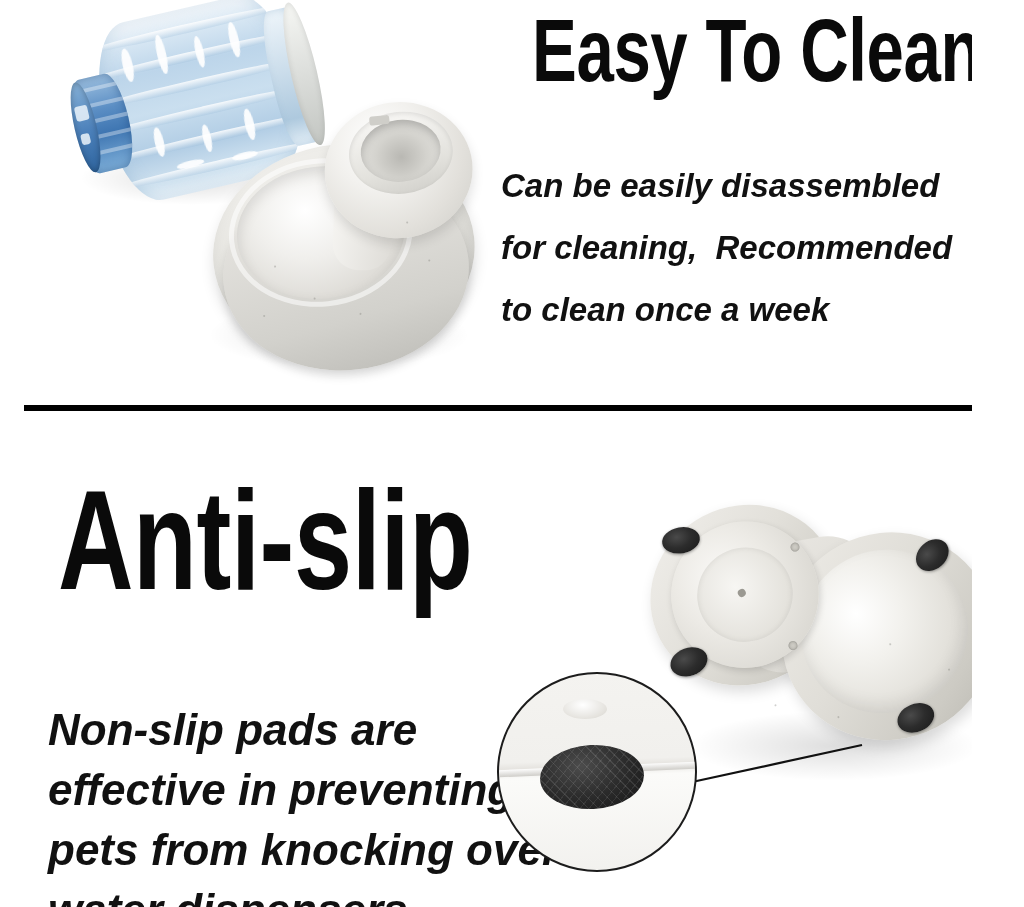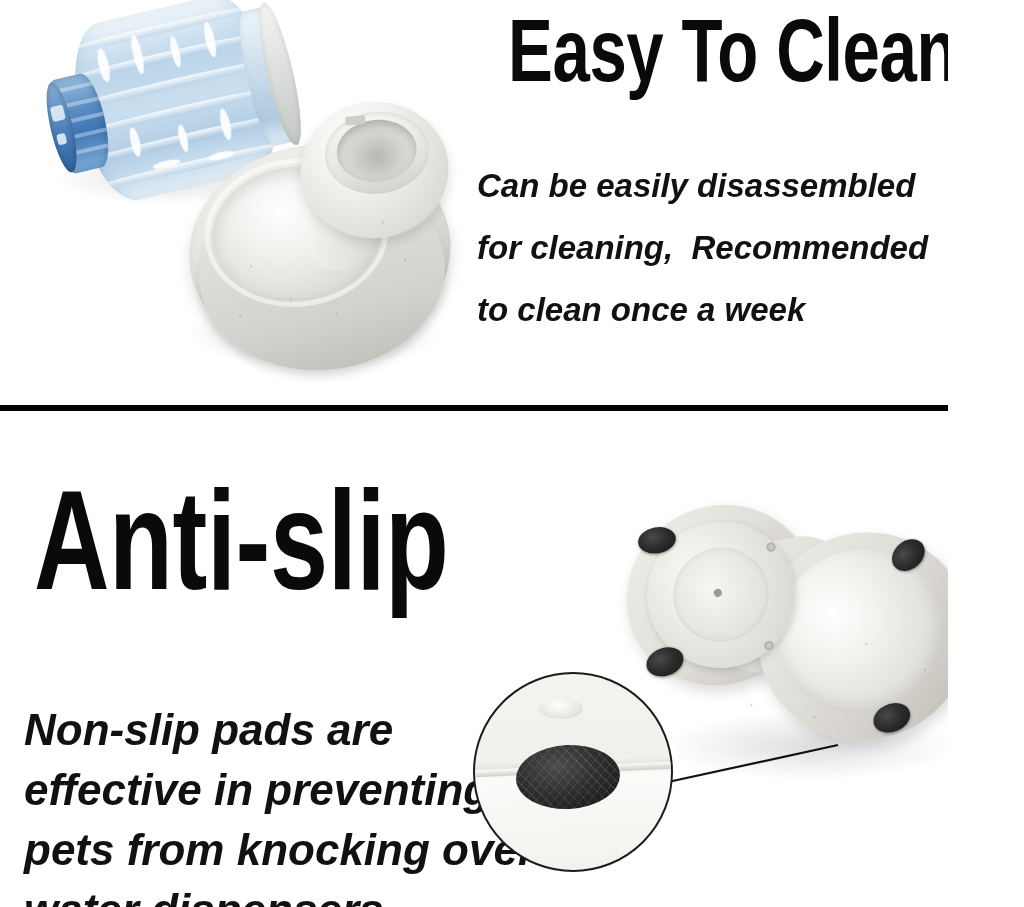--- a/index.html
+++ b/index.html
@@ -7,20 +7,21 @@
     padding: 0;
     background: #ffffff;
   }
   #page {
     position: relative;
     width: 948px;
     height: 907px;
     background: #ffffff;
     overflow: hidden;
     font-family: "Liberation Sans", sans-serif;
+    margin-left: 24px;
   }
 
   
   .headline {
     position: absolute;
     color: #0a0a0a;
     font-family: "Liberation Sans", sans-serif;
     font-weight: bold;
     letter-spacing: -0.5px;
     white-space: nowrap;

